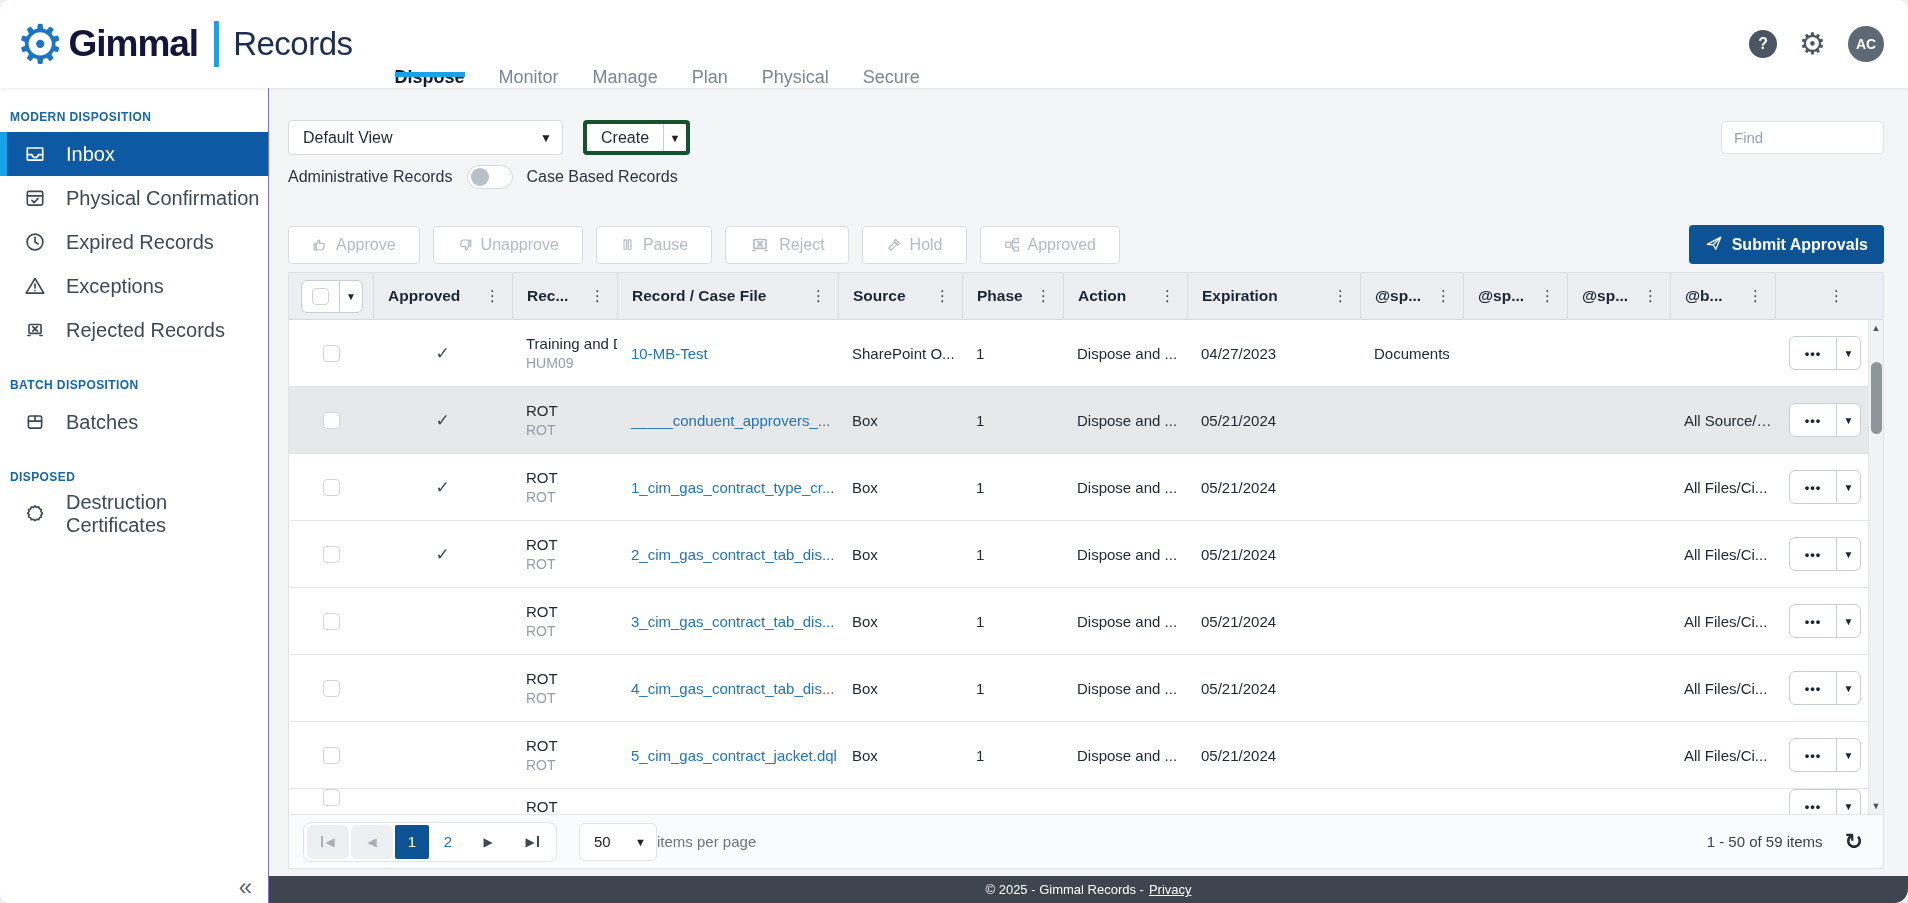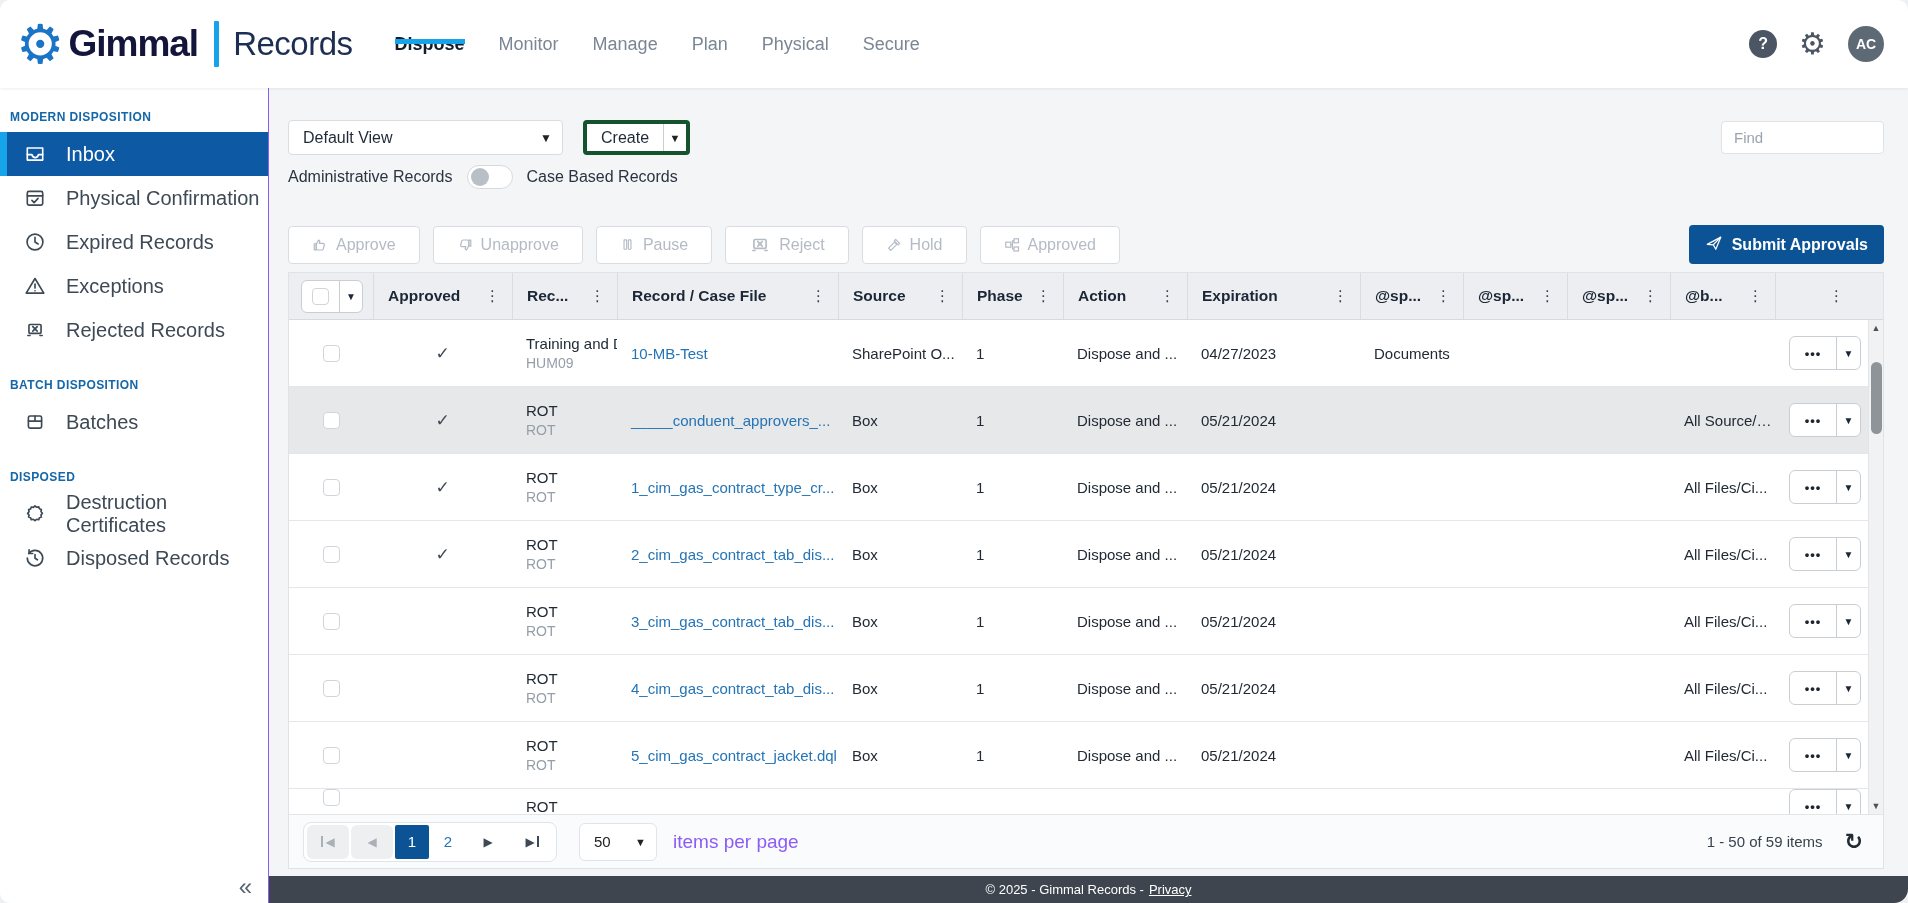--- a/index.html
+++ b/index.html
@@ -6,21 +6,21 @@
   html,body { width:1908px; height:903px; background:#eef0f2; font-family:"Liberation Sans","DejaVu Sans",sans-serif; overflow:hidden; }
   .app { width:1908px; height:903px; display:flex; flex-direction:column; background:#f3f5f7; border-radius:10px; overflow:hidden; }
 
   
   .hdr { height:88px; background:#fff; display:flex; align-items:center; flex:0 0 88px; box-shadow:0 1px 3px rgba(0,0,0,.07); position:relative; z-index:5; }
   .logo { display:flex; align-items:center; margin-left:16px; }
   .logo-gear { font-size:54px; line-height:54px; color:#1b74c5; margin-right:4px; }
   .brand { font-size:37px; font-weight:800; color:#13163a; letter-spacing:-1px; }
   .brand-sep { width:5px; height:46px; background:#16a3ea; margin:0 14px 0 16px; border-radius:1px; }
   .product { font-size:33px; font-weight:400; color:#1c2e52; letter-spacing:-.5px; }
-  .nav { display:flex; align-items:center; height:88px; margin-left:42px; gap:34px; }
+  .nav { display:flex; align-items:flex-end; height:88px; margin-left:42px; gap:34px; }
   .nav-item { display:flex; align-items:center; font-size:18px; color:#7b8694; cursor:pointer; position:relative; }
   .nav-item.active { color:#121d2c; font-weight:700; }
   .nav-item.active::after { content:""; position:absolute; left:0; right:0; bottom:11px; height:5px; background:#16a3ea; }
   .hdr-right { margin-left:auto; display:flex; align-items:center; gap:22px; margin-right:24px; }
   .help-circle { width:28px; height:28px; border-radius:50%; background:#4b5563; color:#fff; font-size:16px; font-weight:700; display:flex; align-items:center; justify-content:center; }
   .settings-gear { font-size:30px; color:#4b5563; line-height:30px; }
   .avatar { width:36px; height:36px; border-radius:50%; background:#5d6974; color:#fff; font-size:14px; font-weight:700; display:flex; align-items:center; justify-content:center; }
 
   
   .lower { flex:1; display:flex; min-height:0; }
@@ -94,21 +94,21 @@
   
   .pager { height:54px; background:#fafbfc; border-top:1px solid #e3e6e9; display:flex; align-items:center; padding:0 14px; }
   .pg-group { background:#fff; border:1px solid #e1e4e8; border-radius:8px; display:flex; align-items:center; height:40px; padding:0 2px; }
   .pg-btn { width:42px; height:34px; margin:0 1px; display:flex; align-items:center; justify-content:center; border-radius:6px; font-size:12px; color:#3f4955; cursor:pointer; gap:2px; }
   .pg-btn.disabled { background:#eeeff1; color:#a9b0b8; cursor:default; }
   .pg-btn .bar { width:2px; height:11px; background:currentColor; }
   .pg-num { width:34px; height:34px; margin:0 1px; display:flex; align-items:center; justify-content:center; border-radius:2px; font-size:15px; color:#2474b6; cursor:pointer; }
   .pg-num.active { background:#0b5394; color:#fff; }
   .pg-size { margin-left:22px; width:78px; height:38px; background:#fff; border:1px solid #e1e4e8; border-radius:6px; display:flex; align-items:center; padding:0 10px 0 14px; font-size:15px; color:#222; cursor:pointer; }
   .pg-size .arr { margin-left:auto; font-size:11px; }
-  .pg-size-lbl { margin-left:16px; font-size:19px; color:#8b5cf6; }
+  .pg-size-lbl { font-size:15px; color:#737373; }
   .pg-range { margin-left:auto; font-size:15px; color:#39434d; }
   .pg-refresh { margin-left:22px; margin-right:6px; font-size:22px; font-weight:700; color:#222b33; cursor:pointer; line-height:22px; }
 
   
   .footer { height:27px; flex:0 0 27px; background:#3e454f; color:#fff; font-size:13px; display:flex; align-items:center; justify-content:center; gap:5px; border-bottom-right-radius:14px; }
   .footer a { color:#fff; text-decoration:underline; }
 </style>
 </head>
 <body>
 
@@ -206,30 +206,20 @@
           <div class="sb-section">
             <div class="sb-label">DISPOSED</div>
             <div class="sb-item">
               <span class="icon" style="display: flex;">
                 <svg viewBox="0 0 20 20" width="22" height="22" fill="none" stroke="currentColor" stroke-width="1.5" stroke-linecap="round" stroke-linejoin="round">
                   <path d="M10 2.6l1.5 1.3 1.9-.4.6 1.8 1.8.6-.4 1.9L16.7 9.4l-1.3 1.5.4 1.9-1.8.6-.6 1.8-1.9-.4-1.5 1.3-1.5-1.3-1.9.4-.6-1.8-1.8-.6.4-1.9L3.3 9.4l1.3-1.5-.4-1.9 1.8-.6.6-1.8 1.9.4z"></path>
                 </svg>
               </span>
               <span>Destruction Certificates</span>
             </div>
-            <div class="sb-item">
-              <span class="icon" style="display: flex;">
-                <svg viewBox="0 0 20 20" width="22" height="22" fill="none" stroke="currentColor" stroke-width="1.5" stroke-linecap="round" stroke-linejoin="round">
-                  <path d="M4.3 6A7 7 0 1 1 3 10"></path>
-                  <path d="M4.6 2.6v3.3h3.3"></path>
-                  <path d="M10 6.8v3.4l2.2 1.4"></path>
-                </svg>
-              </span>
-              <span>Disposed Records</span>
-            </div>
           </div>
         </div>
       <div class="collapse-btn">«</div>
     </div>
 
     <div class="rightcol">
       <div class="content">
 
         <div class="tb-row1">
           <div class="view-select">

